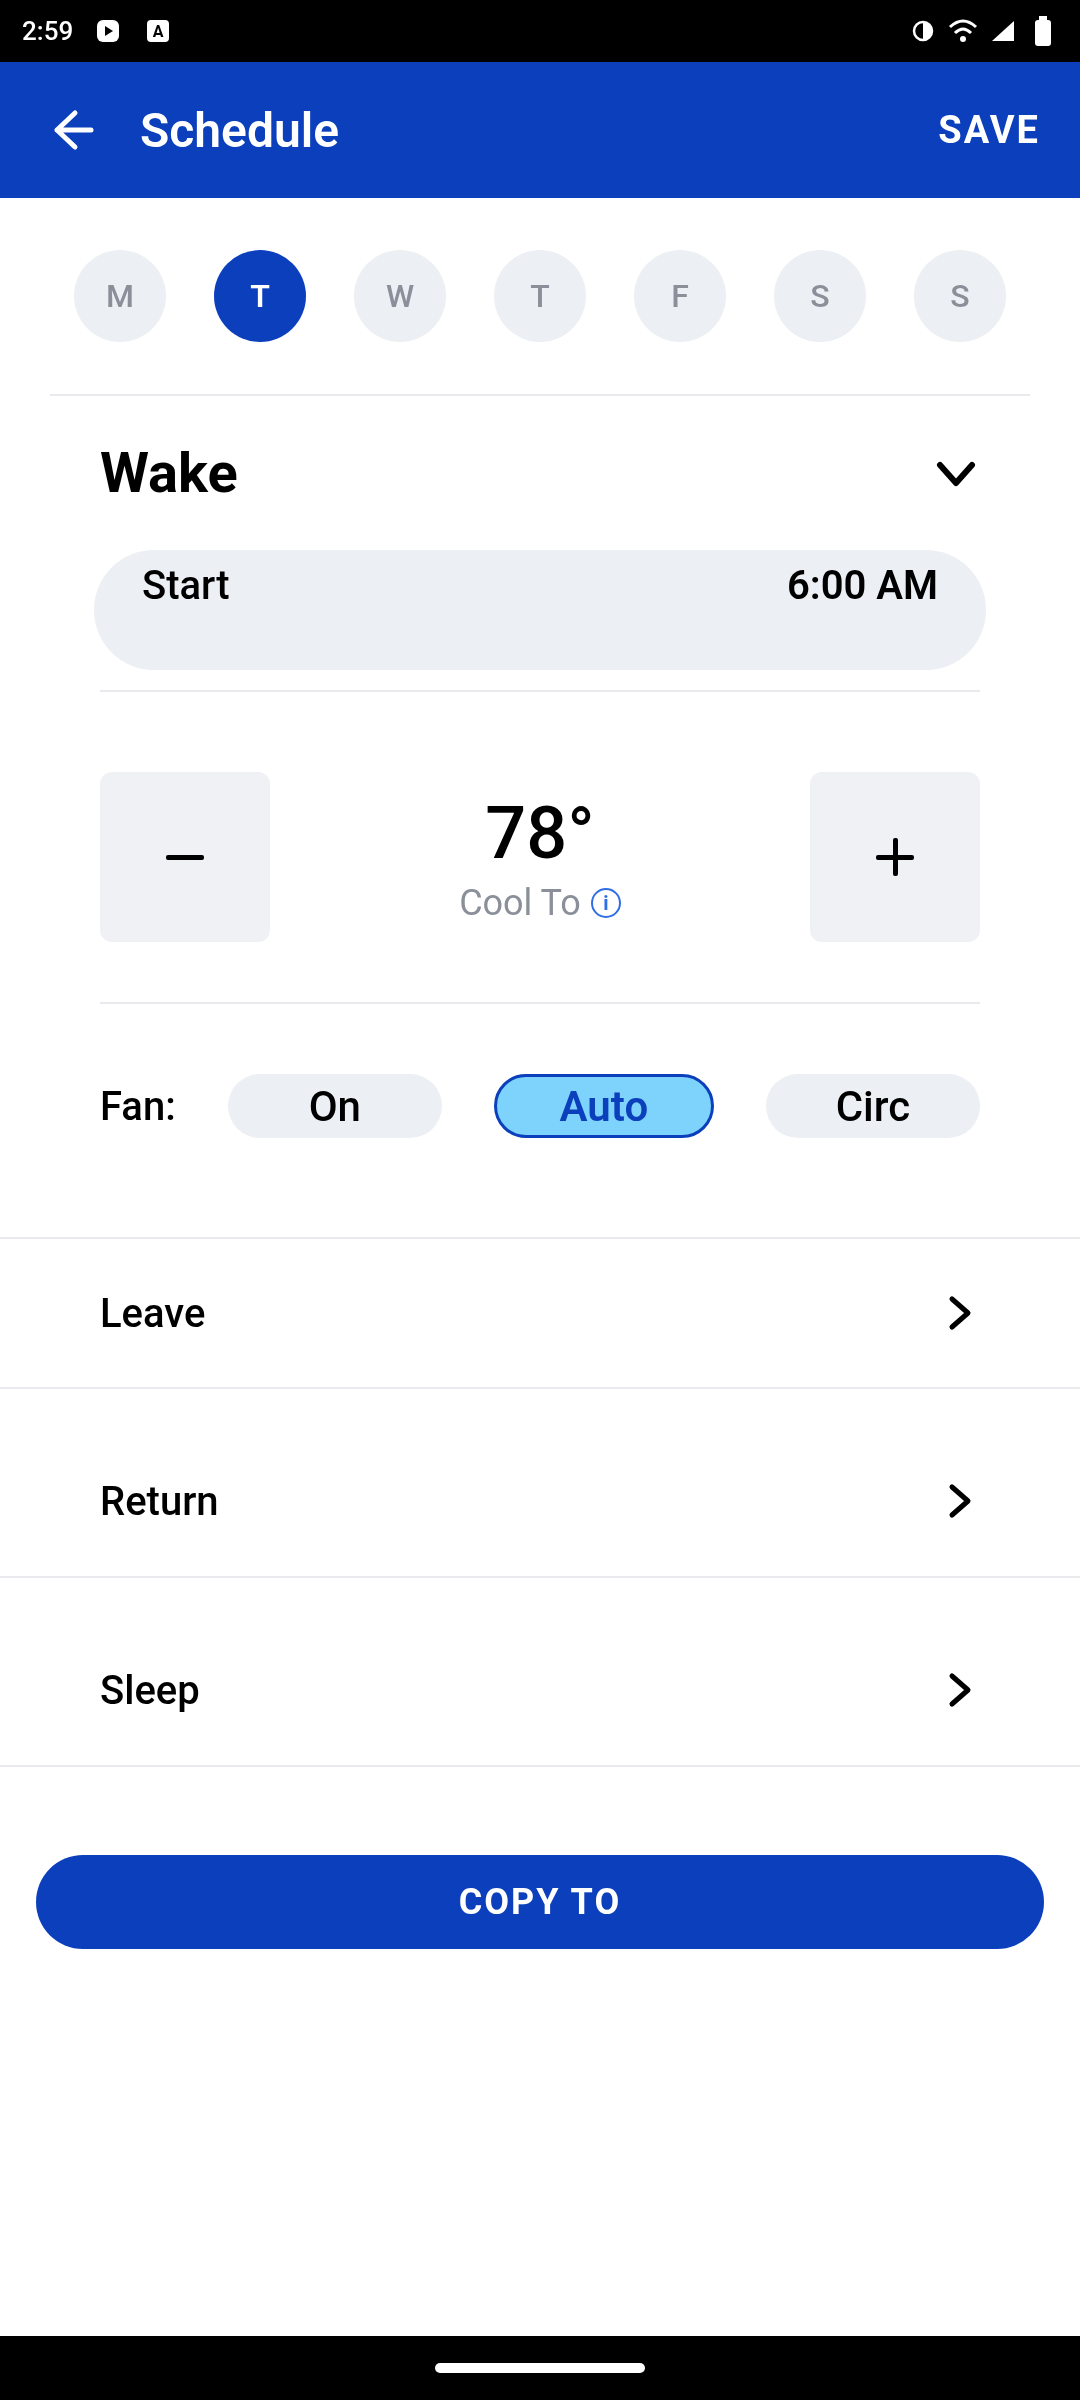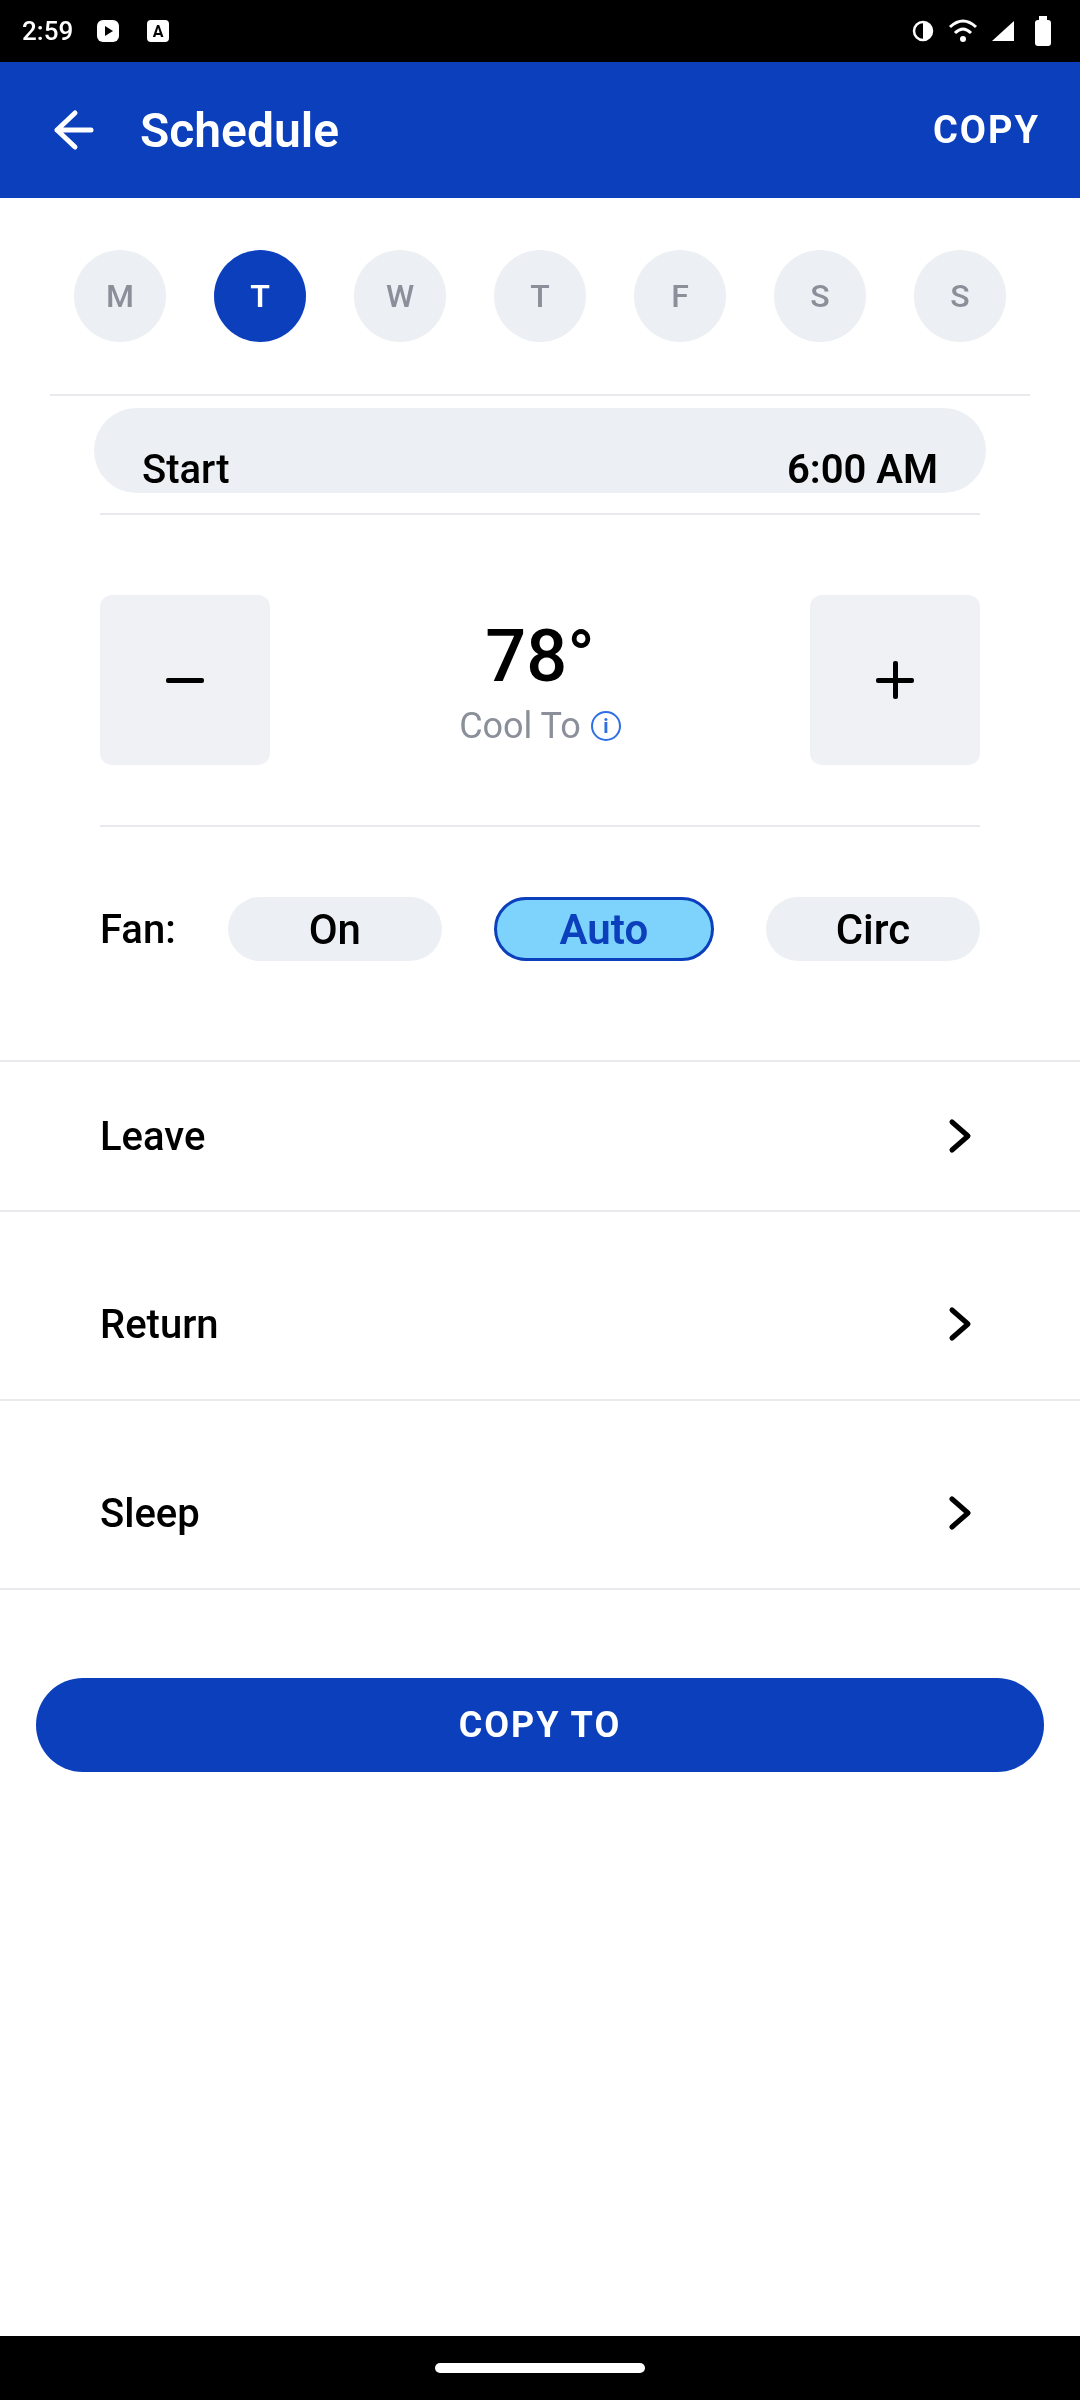--- a/index.html
+++ b/index.html
@@ -27,21 +27,21 @@
   .day-pill.selected { background: #0b3fbc; color: #fff; font-weight: 600; }
 
   .divider { height: 2px; background: #e8eaee; margin: 0 50px; }
 
   
   .section-header { display: flex; align-items: center; justify-content: space-between; padding: 44px 100px 32px 100px; }
   .section-title { font-size: 56px; font-weight: 700; color: #000; }
   .chev-down { width: 48px; height: 48px; display: flex; align-items: center; justify-content: center; }
 
   
-  .start-row { margin: 12px 94px 0 94px; background: #eceff3; border-radius: 60px; height: 85px; display: flex; align-items: flex-end; justify-content: space-between; padding: 0 48px; }
+  .start-row { margin: 12px 94px 0 94px; background: #eceff3; border-radius: 60px; height: 120px; display: flex; align-items: flex-start; justify-content: space-between; padding: 12px 48px; }
   .start-label { font-size: 40px; font-weight: 500; color: #000; }
   .start-time { font-size: 40px; font-weight: 600; color: #000; }
 
   
   .temp-block { display: flex; align-items: center; justify-content: space-between; padding: 60px 100px 40px 100px; }
   .stepper-btn { width: 170px; height: 170px; background: #eff1f4; border-radius: 12px; display: flex; align-items: center; justify-content: center; }
   .temp-center { flex: 1; display: flex; flex-direction: column; align-items: center; }
   .temp-value { font-size: 72px; font-weight: 500; color: #000; }
   .temp-label { font-size: 36px; color: #8a8f99; margin-top: 6px; display: flex; align-items: center; gap: 10px; }
   .info-circle { width: 30px; height: 30px; border: 2.5px solid #2f6fe4; border-radius: 50%; display: inline-flex; align-items: center; justify-content: center; font-size: 20px; color: #2f6fe4; font-weight: 700; }
@@ -122,37 +122,45 @@
     </div>
   </div>
 
   <div class="app-header">
     <div class="back-btn">
       <svg width="50" height="50" viewBox="0 0 50 50">
         <path d="M30 8 L12 25 L30 42 M12 25 L46 25" fill="none" stroke="#fff" stroke-width="5" stroke-linecap="round" stroke-linejoin="round"></path>
       </svg>
     </div>
     <div class="header-title">Schedule</div>
-    <div class="save-btn">COPY</div>
+    <div class="save-btn">SAVE</div>
   </div>
 
   <div class="content">
 
     <div class="days-row">
       <div class="day-pill">M</div>
       <div class="day-pill selected">T</div>
       <div class="day-pill">W</div>
       <div class="day-pill">T</div>
       <div class="day-pill">F</div>
       <div class="day-pill">S</div>
       <div class="day-pill">S</div>
     </div>
 
     <div class="divider"></div>
 
+    <div class="section-header">
+      <div class="section-title">Wake</div>
+      <div class="chev-down">
+        <svg width="48" height="48" viewBox="0 0 48 48">
+            <path d="M8 16 L24 34 L40 16" fill="none" stroke="#000" stroke-width="6" stroke-linecap="round" stroke-linejoin="round"></path>
+          </svg>
+      </div>
+    </div>
 
     <div class="start-row">
       <span class="start-label">Start</span>
       <span class="start-time">6:00 AM</span>
     </div>
 
 
     <div class="thin-div"></div>
 
     <div class="temp-block">

